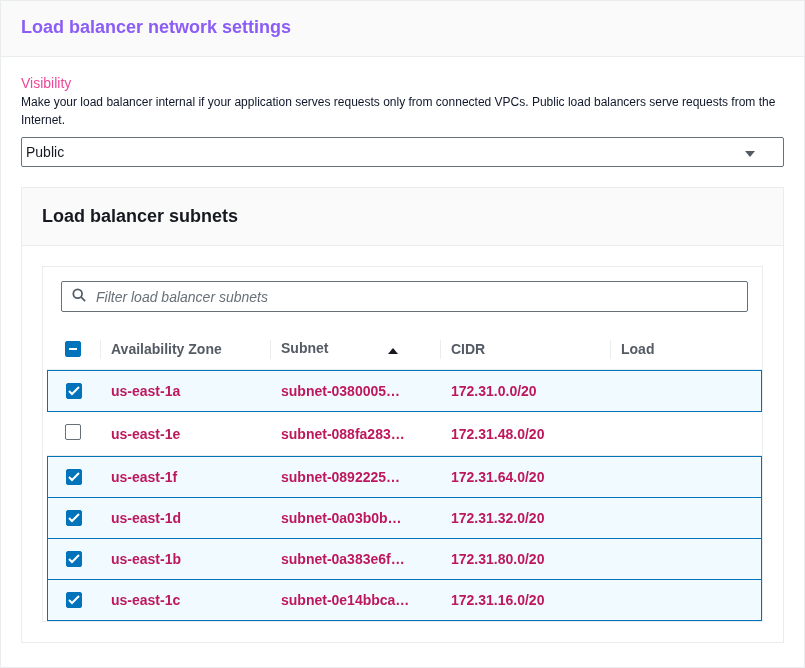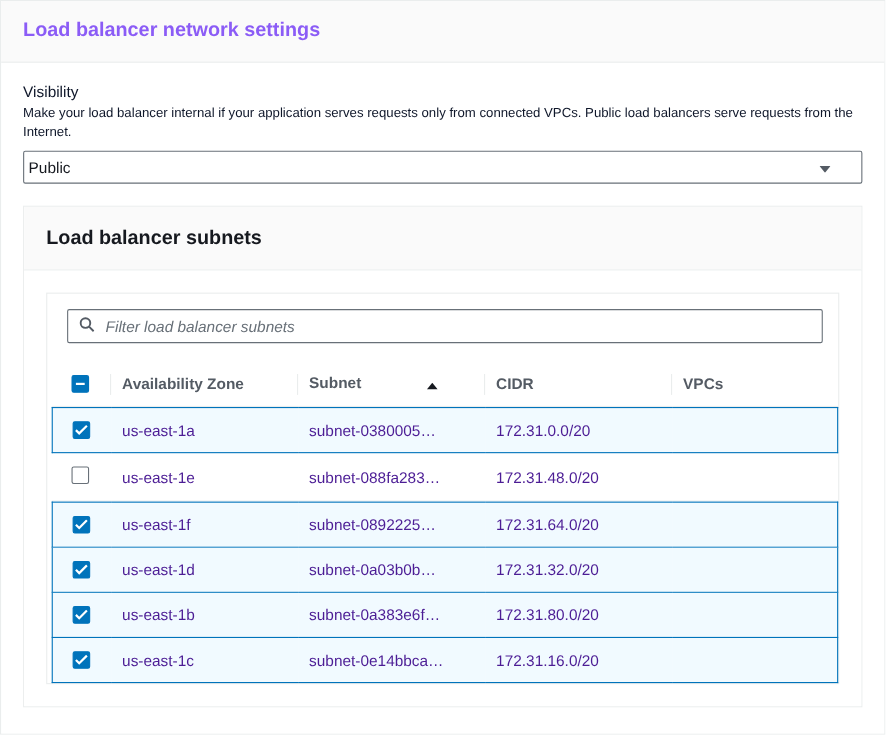--- a/index.html
+++ b/index.html
@@ -22,21 +22,21 @@
   .panel-header h2 {
     font-size: 18px;
     font-weight: 700;
     color: #8b5cf6;
   }
   .panel-body {
     padding: 18px 20px 24px 20px;
   }
   .field-label {
     font-size: 14px;
-    color: #0f172a;
+    color: #ec4899;
     margin-bottom: 2px;
   }
   .field-desc {
     font-size: 12px;
     color: #0f172a;
     line-height: 1.5;
     margin-bottom: 8px;
   }
   .select-wrap {
     position: relative;
@@ -121,27 +121,28 @@
     right: 0;
     top: 25%;
     height: 50%;
     width: 1px;
     background: #eaeded;
   }
   thead th:last-child::after { display: none; }
   tbody td {
     padding: 12px 10px;
     font-size: 14px;
-    color: #4c1d95;
+    color: #be185d;
     border-bottom: 1px solid #eaeded;
     vertical-align: middle;
     white-space: nowrap;
     overflow: hidden;
     text-overflow: ellipsis;
     max-width: 0;
+    font-weight: bold;
   }
   tbody td:first-child { padding-left: 18px; width: 54px; }
   tbody tr.selected td {
     background: #f1faff;
   }
   tbody tr.selected td:first-child {
     border-left: 1px solid #0073bb;
   }
   tbody tr.selected td:last-child {
     border-right: 1px solid #0073bb;
@@ -242,21 +243,21 @@
                 <th><span>Availability Zone</span></th>
                 <th>
                   <span>Subnet</span>
                   <span class="sort-caret">
                     <svg width="10" height="6" viewBox="0 0 10 6">
                         <path d="M5 0 L10 6 L0 6 Z" fill="#16191f"></path>
                       </svg>
                   </span>
                 </th>
                 <th><span>CIDR</span></th>
-                <th><span>VPCs</span></th>
+                <th><span>Load</span></th>
               </tr>
             </thead>
             <tbody id="subnets-tbody">
             <tr class="selected">
                   <td><span class="cb checked">
                       <svg width="12" height="10" viewBox="0 0 12 10">
                         <path d="M1 5 L4 8 L11 1" stroke="#fff" stroke-width="2" fill="none"></path>
                       </svg>
                     </span></td>
                   <td>us-east-1a</td>

